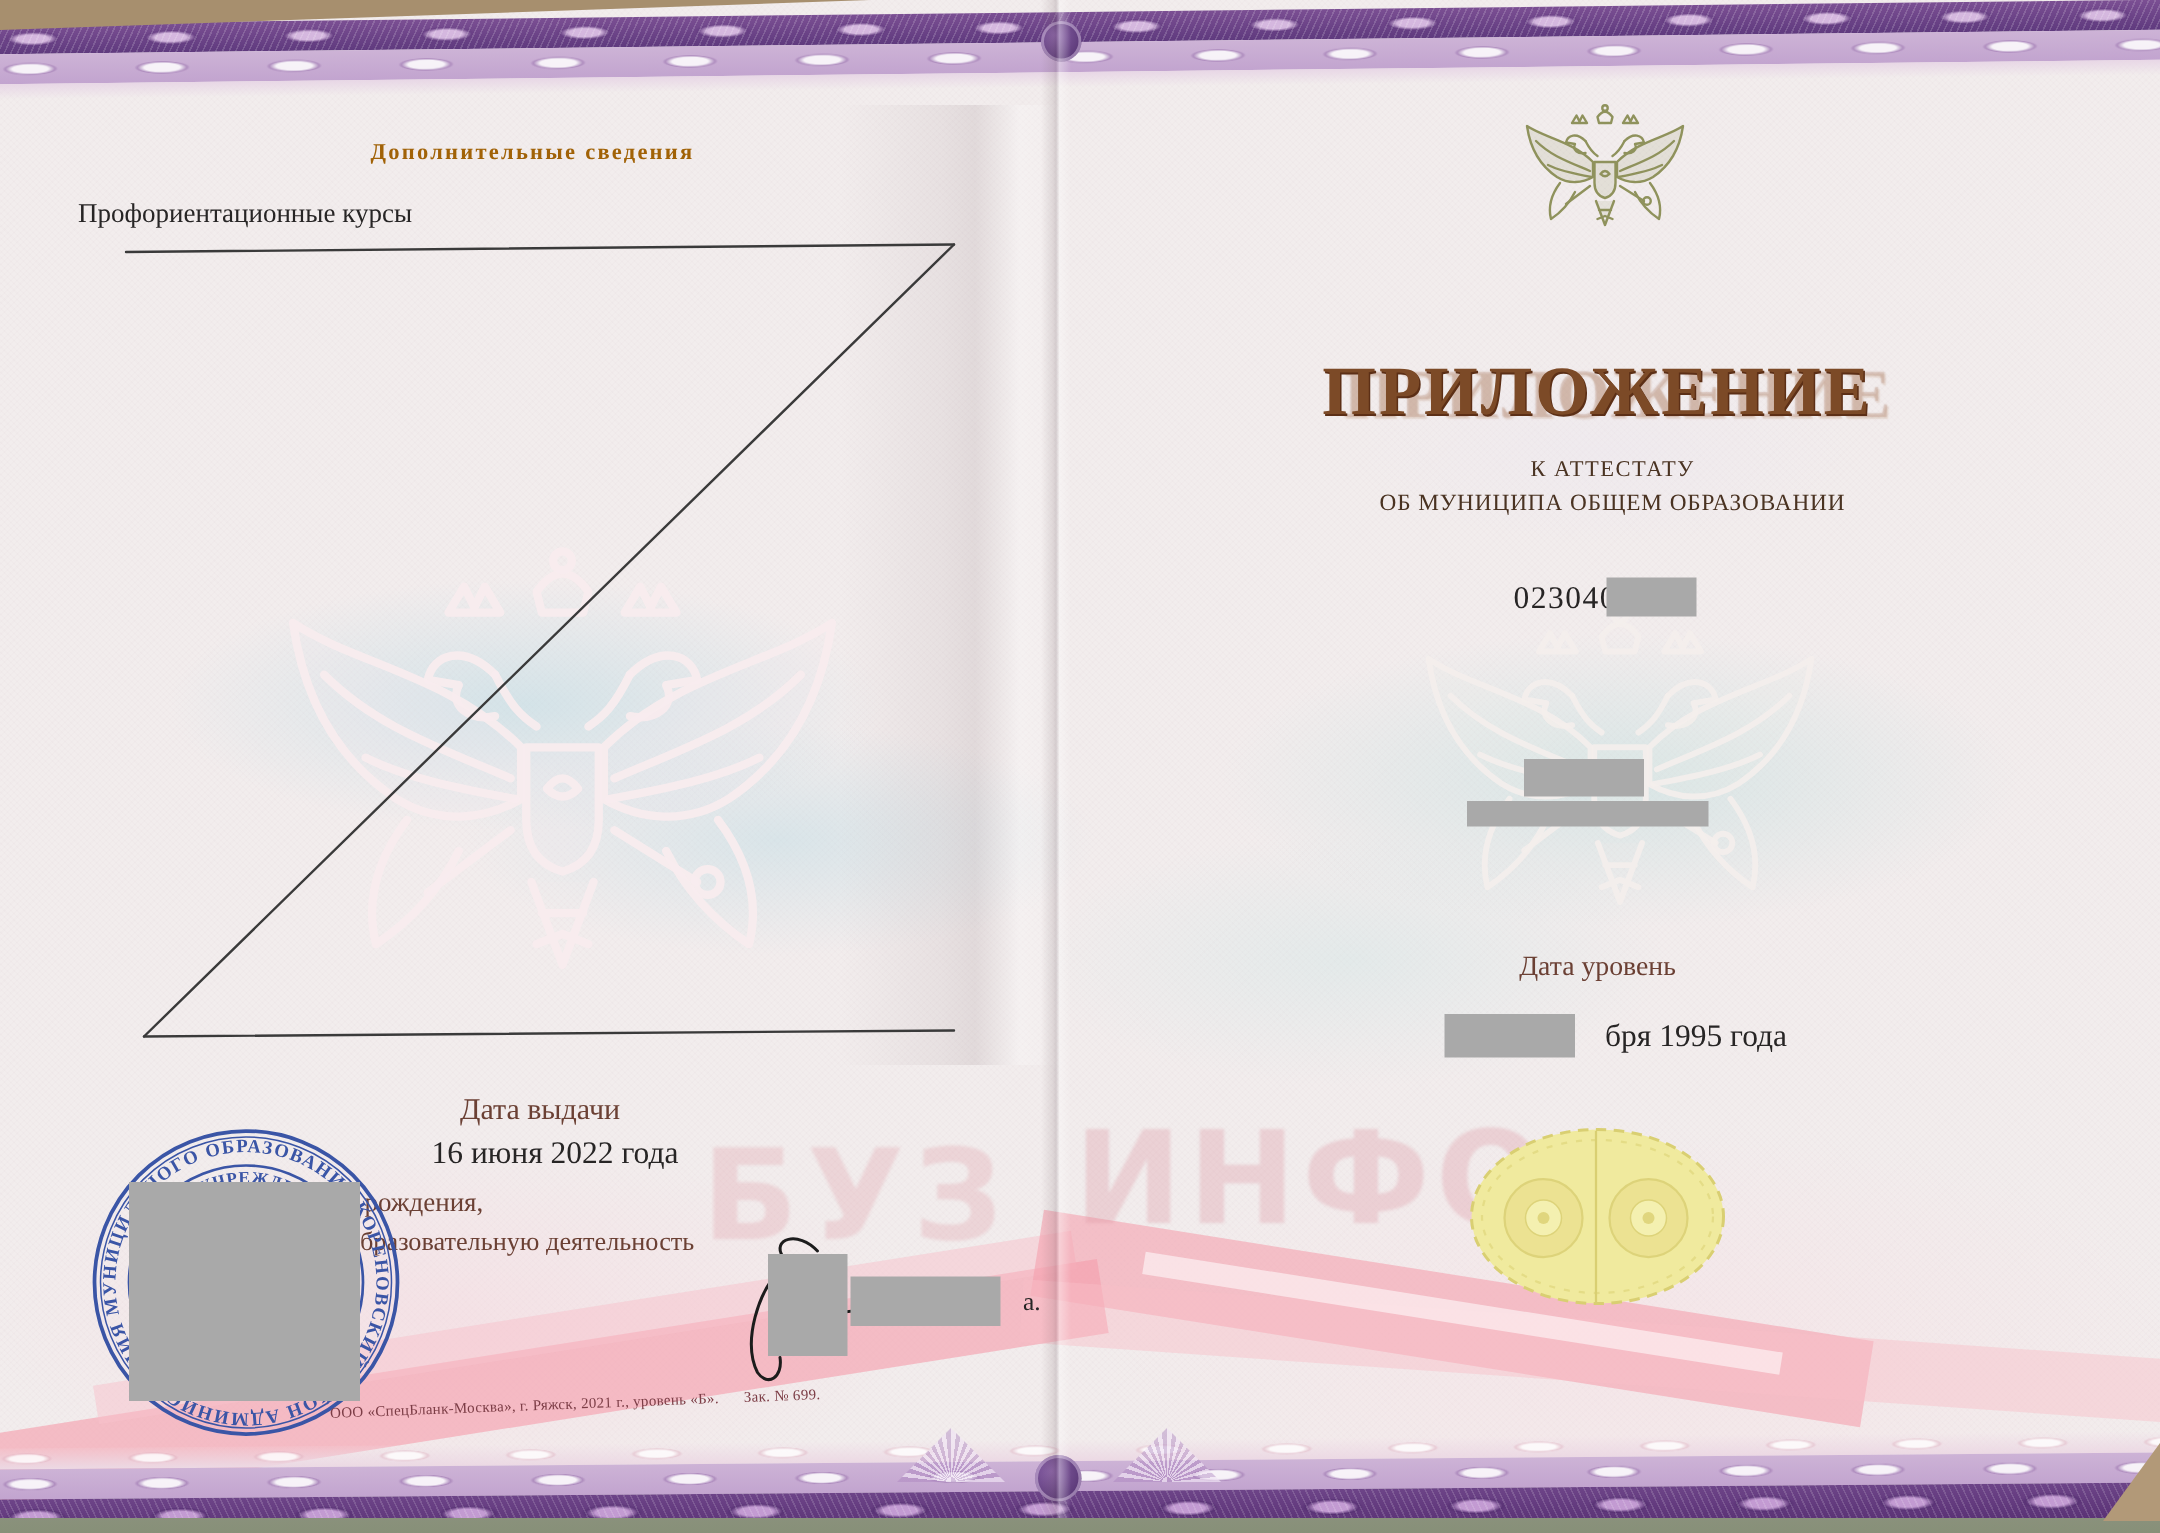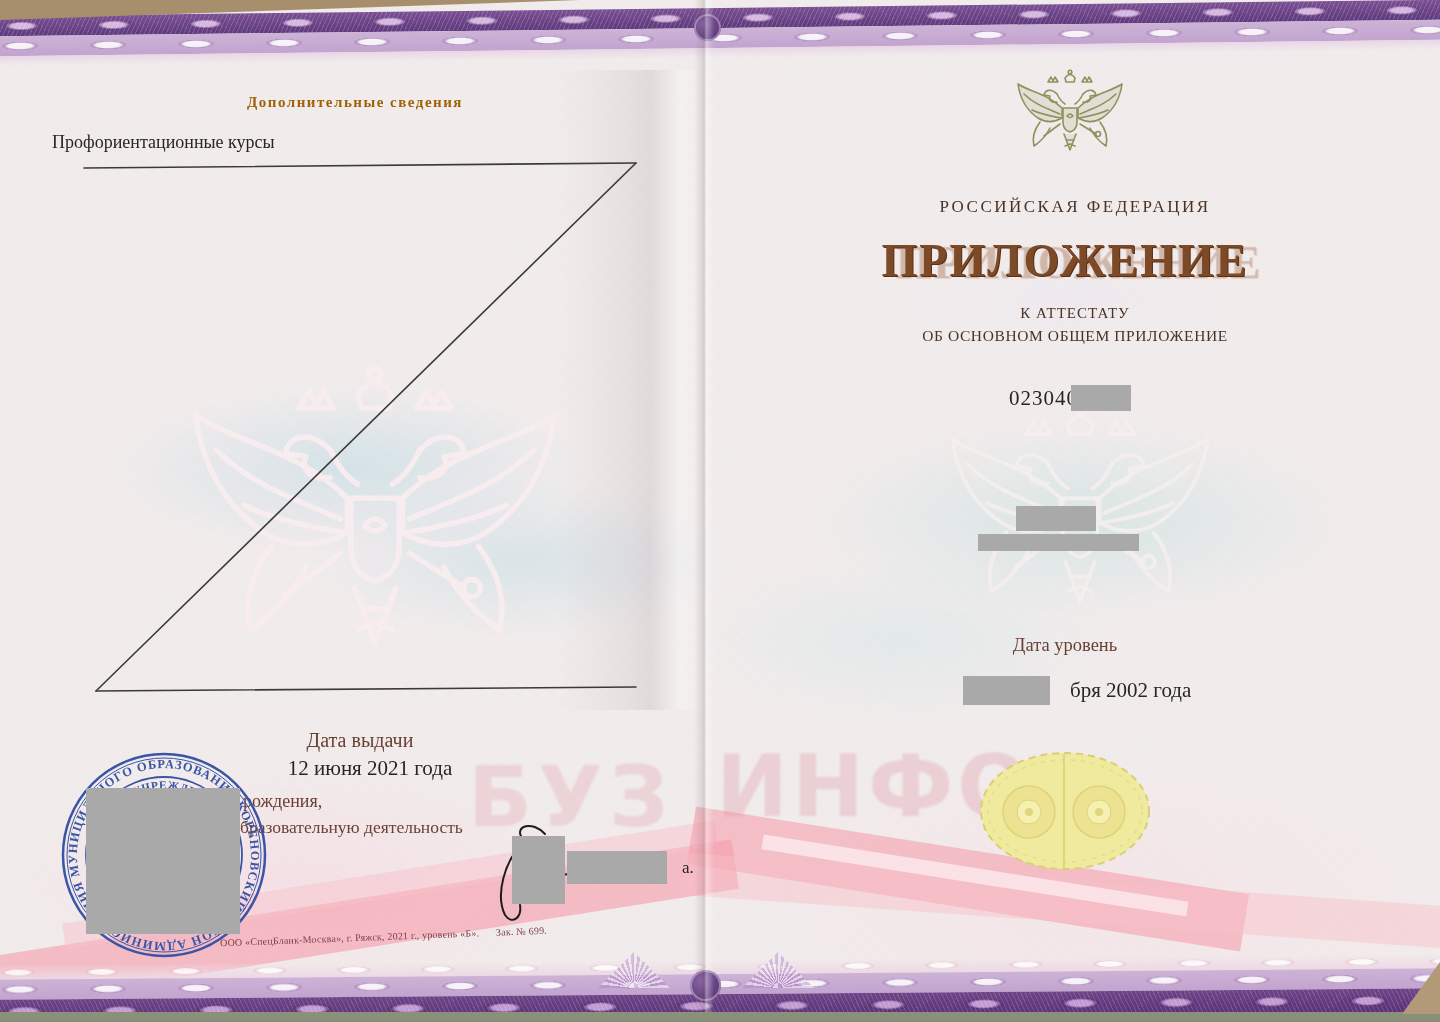--- a/index.html
+++ b/index.html
@@ -115,21 +115,21 @@
 
     <svg class="svgabs" style="left:0;top:0;" width="720" height="720">
       <g stroke="#3a3a3a" stroke-width="1.6" fill="none" stroke-linecap="round">
         <path d="M84,168 L636,163"></path>
         <path d="M636,163 L96,691"></path>
         <path d="M96,691 L636,687"></path>
       </g>
     </svg>
 
     <div class="t maroon center" style="left:260px;top:729px;width:200px;font-size:20px;">Дата выдачи</div>
-    <div class="t black center" style="left:254px;top:756px;width:200px;font-size:21px;">12 июня 2021 года</div>
+    <div class="t black center" style="left:254px;top:756px;width:200px;font-size:21px;">16 июня 2022 года</div>
     <div class="t maroon" style="left:243px;top:791px;font-size:18px;">рождения,</div>
     <div class="t maroon" style="left:240px;top:817px;font-size:17.5px;">бразовательную деятельность</div>
 
     <svg class="svgabs" style="left:53px;top:744px;" width="222" height="222" viewBox="0 0 222 222">
       <g stroke="#3a55a6" fill="none">
         <circle cx="111" cy="111" r="101" stroke-width="2.5"></circle>
         <circle cx="111" cy="111" r="97" stroke-width="1"></circle>
         <circle cx="111" cy="111" r="78" stroke-width="1.8"></circle>
         <circle cx="111" cy="111" r="56" stroke-width="1"></circle>
       </g>
@@ -165,34 +165,33 @@
 
     <div class="t printline" style="left:220px;top:931px;">
       <span>ООО «СпецБланк-Москва», г. Ряжск, 2021 г., уровень «Б».</span>
       <span style="margin-left:14px;">Зак. № 699.</span>
     </div>
 
     <svg class="svgabs" style="left:1008px;top:68px;color:#8f925c;" width="124" height="110" viewBox="0 0 120 110">
         <use href="#eagle"></use>
       </svg>
 
-    <div class="t brownhead center" style="left:880px;top:197px;width:390px;font-size:17px;letter-spacing:2.5px;">РОССИЙСКАЯ ФЕДЕРАЦИЯ</div>
     <div class="t brownhead center" style="left:880px;top:305px;width:390px;font-size:15px;letter-spacing:1px;">К АТТЕСТАТУ</div>
     <div class="t title-big center" style="left:870px;top:234px;width:390px;">ПРИЛОЖЕНИЕ</div>
-    <div class="t brownhead center" style="left:880px;top:327px;width:390px;font-size:15.5px;letter-spacing:.6px;">ОБ ОСНОВНОМ ОБЩЕМ ПРИЛОЖЕНИЕ</div>
+    <div class="t brownhead center" style="left:880px;top:327px;width:390px;font-size:15.5px;letter-spacing:.6px;">ОБ МУНИЦИПА ОБЩЕМ ОБРАЗОВАНИИ</div>
 
     <div class="t black" style="left:993px;top:386px;font-size:21px;letter-spacing:1px;">02304000</div>
     <div class="redact" style="left:1071px;top:385px;width:60px;height:26px;"></div>
 
     <div class="redact" style="left:1016px;top:506px;width:80px;height:25px;"></div>
     <div class="redact" style="left:978px;top:534px;width:161px;height:17px;"></div>
 
     <div class="t maroon center" style="left:950px;top:635px;width:230px;font-size:18.5px;">Дата уровень</div>
     <div class="redact" style="left:963px;top:676px;width:87px;height:29px;"></div>
-    <div class="t black" style="left:1054px;top:678px;font-size:21px;">бря 2002 года</div>
+    <div class="t black" style="left:1054px;top:678px;font-size:21px;">бря 1995 года</div>
 
     <svg class="svgabs" style="left:975px;top:748px;" width="180" height="130">
       <ellipse cx="90" cy="63" rx="84" ry="58" fill="#f0ea9e" stroke="#d9cf72" stroke-width="2" stroke-dasharray="7 5"></ellipse>
       <ellipse cx="90" cy="63" rx="77" ry="51" fill="none" stroke="#e4dc86" stroke-width="1.5" stroke-dasharray="4 6"></ellipse>
       <circle cx="54" cy="64" r="26" fill="#ece292" stroke="#ddd37a" stroke-width="1.5"></circle>
       <circle cx="124" cy="64" r="26" fill="#ece292" stroke="#ddd37a" stroke-width="1.5"></circle>
       <circle cx="54" cy="64" r="12" fill="#f4f0b0" stroke="#ddd37a"></circle>
       <circle cx="124" cy="64" r="12" fill="#f4f0b0" stroke="#ddd37a"></circle>
       <circle cx="54" cy="64" r="4" fill="#e0d67e"></circle>
       <circle cx="124" cy="64" r="4" fill="#e0d67e"></circle>

